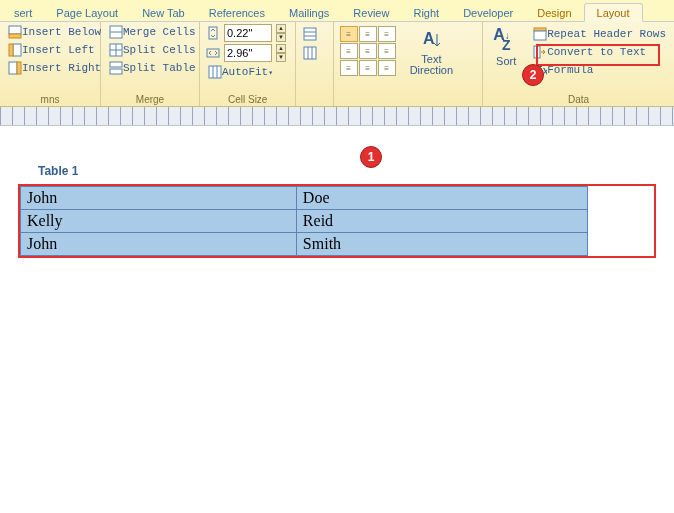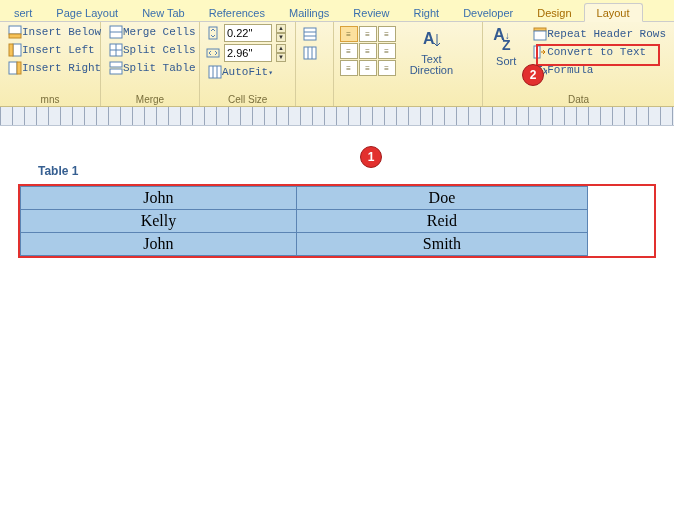--- a/index.html
+++ b/index.html
@@ -21,21 +21,21 @@
   .big-btn .ico-big { width:24px; height:24px;}
   .align-grid { display:grid; grid-template-columns:repeat(3,18px); grid-template-rows:repeat(3,16px); gap:1px;}
   .align-cell { border:1px solid #b0a877; background:#fff; display:flex; align-items:center; justify-content:center; font-size:8px; color:#7a6f3d;}
   .align-cell.sel { background:#fce19e; border-color:#d9a13b;}
   .az { font-size:16px; font-weight:bold; color:#335a91; line-height:14px;}
   .ruler { height:18px; background:#e9eef5; border-bottom:1px solid #bcc6d4; position:relative; overflow:hidden;}
   .ruler .marks { position:absolute; left:0; right:0; top:0; bottom:0; background:repeating-linear-gradient(to right, #9aa7bb 0 1px, transparent 1px 12px);}
   .doc { padding:30px 18px 30px 18px; position:relative; background:#fff;}
   .caption { color:#365f91; font-weight:bold; font-size:12px; margin:8px 0 6px 20px;}
   .tbl-wrap { border:2px solid #e2302e; padding:0; position:relative;}
-  table.sel { border-collapse:collapse; width:568px;text-align:center;}
+  table.sel { border-collapse:collapse; width:568px;}
   table.sel td { border:1px solid #5b84b3; background:#a9cbe8; padding:1px 6px; font-family:"Times New Roman",serif; font-size:16px; color:#000; height:20px;}
   .callout { position:absolute; width:20px; height:20px; background:#e2302e; border:1px solid #a21d1c; border-radius:50%; color:#fff; font-weight:bold; font-size:12px; display:flex; align-items:center; justify-content:center; z-index:50;}
   .red-box { position:absolute; border:2px solid #e2302e; z-index:40;}
   
   .dialog { position:absolute; left:236px; top:286px; width:204px; background:#f0f0f0; border:1px solid #6f8ab1; box-shadow:2px 2px 6px rgba(0,0,0,0.35); font-size:11px; z-index:30;}
   .dlg-title { background:linear-gradient(#fafdff,#dbe8f7); border-bottom:1px solid #b5c7df; padding:4px 6px; display:flex; align-items:center; justify-content:space-between;}
   .dlg-title .right { display:flex; gap:4px;}
   .dlg-title .winbtn { width:20px; height:14px; border:1px solid #8aa0c0; background:linear-gradient(#f2f6fb,#cddaec); display:flex; align-items:center; justify-content:center; font-size:10px; border-radius:2px;}
   .dlg-title .winbtn.close { background:linear-gradient(#f07f7f,#c23a3a); border-color:#8b2a2a; color:#fff; font-weight:bold; width:30px;}
   .dlg-body { padding:10px 12px 10px;}

